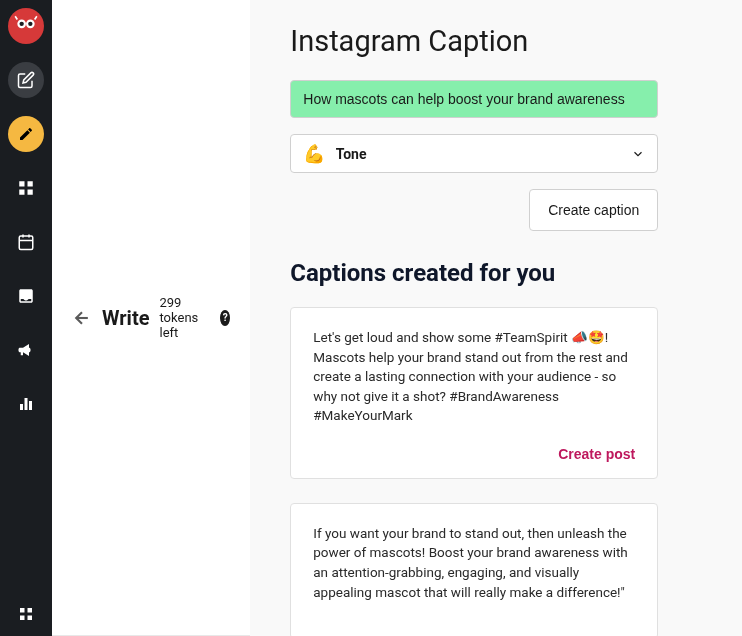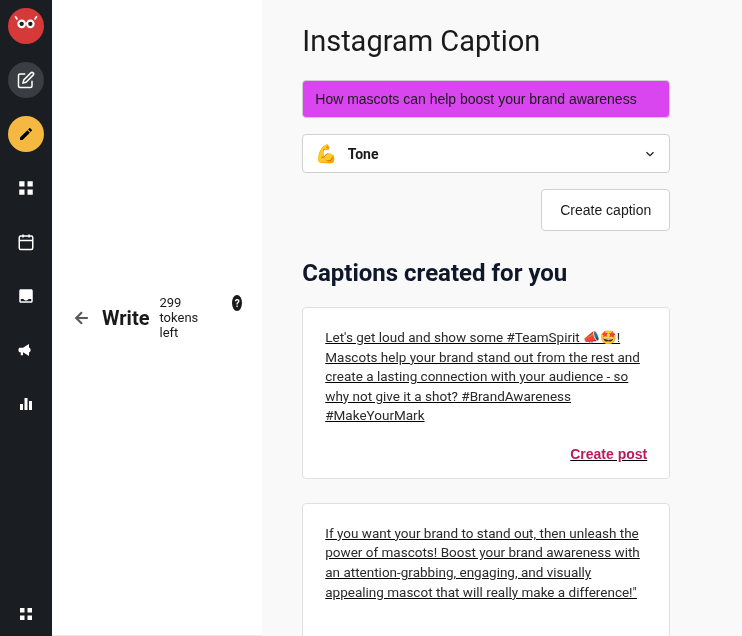--- a/index.html
+++ b/index.html
@@ -7,35 +7,35 @@
     .app { display: flex; height: 100%; }
     .sidebar { width: 52px; background: #1a1d21; display: flex; flex-direction: column; align-items: center; padding-top: 8px; gap: 18px; flex-shrink: 0; }
     .logo { width: 36px; height: 36px; background: #d63939; border-radius: 50%; display: flex; align-items: center; justify-content: center; }
     .nav-icon { width: 36px; height: 36px; display: flex; align-items: center; justify-content: center; color: #fff; cursor: pointer; border-radius: 8px; }
     .nav-icon.round-dark { background: #3a3d42; border-radius: 50%; }
     .nav-icon.round-yellow { background: #f5b841; border-radius: 50%; color: #000; }
     .main { flex: 1; display: flex; overflow-y: auto; }
     .header { display: flex; align-items: center; padding: 12px 20px; border-bottom: 1px solid #e8e8e8; gap: 10px; background: #fff; }
     .back-btn { width: 28px; height: 28px; display: flex; align-items: center; justify-content: center; cursor: pointer; color: #5a5a5a; }
     .header-title { font-size: 20px; font-weight: 700; flex: 1; color: #1a1a1a; }
-    .tokens { font-size: 13px; color: #1a1a1a; display: flex; gap: 20px; }
+    .tokens { font-size: 13px; color: #1a1a1a; display: flex; align-items: center; gap: 8px; }
     .help-icon { width: 16px; height: 16px; background: #1a1a1a; border-radius: 50%; color: #fff; font-size: 10px; display: flex; align-items: center; justify-content: center; font-weight: bold; }
     .content { padding: 24px 40px 24px 40px; max-width: 630px; margin: 0 auto; width: 100%; }
     .page-title { font-size: 29px; font-weight: 400; margin-bottom: 22px; color: #1a1a1a; }
     .field-label { font-size: 13px; font-weight: 700; margin-bottom: 8px; color: #1a1a1a; }
-    .text-input { width: 368px; padding: 10px 12px; border: 1px solid #d0d0d0; border-radius: 4px; font-size: 14px; background: #d946ef; color: #1a1a1a; }
+    .text-input { width: 368px; padding: 10px 12px; border: 1px solid #d0d0d0; border-radius: 4px; font-size: 14px; background: #86efac; color: #1a1a1a; }
     .field-group { margin-bottom: 16px; }
     .select { width: 368px; padding: 8px 12px; border: 1px solid #d0d0d0; border-radius: 4px; background: #fff; display: flex; align-items: center; justify-content: space-between; cursor: pointer; }
     .select-left { display: flex; align-items: center; gap: 10px; }
     .select-emoji { font-size: 18px; }
     .select-label { font-size: 14px; font-weight: 700; color: #1a1a1a; }
     .actions-row { width: 368px; display: flex; justify-content: flex-end; margin-top: 12px; margin-bottom: 28px; }
     .btn-primary { padding: 12px 18px; border: 1px solid #d0d0d0; border-radius: 4px; background: #fff; font-size: 14px; font-weight: 400; color: #1a1a1a; cursor: pointer; }
     .section-title { font-size: 24px; font-weight: 700; margin-bottom: 20px; color: #0f172a; }
-    .caption-card { width: 368px; border: 1px solid #e0e0e0; border-radius: 4px; padding: 20px 22px 16px 22px; margin-bottom: 24px; background: #fff; text-decoration: underline; }
+    .caption-card { width: 368px; border: 1px solid #e0e0e0; border-radius: 4px; padding: 20px 22px 16px 22px; margin-bottom: 24px; background: #fff; }
     .caption-text { font-size: 13.5px; line-height: 1.45; color: #2a2a2a; margin-bottom: 20px; }
     .card-actions { display: flex; justify-content: flex-end; }
     .link-btn { font-size: 14px; font-weight: 700; color: #be185d; cursor: pointer; background: none; border: none; }
   </style>
 </head>
 <body>
 
 <div class="app">
   <div class="sidebar">
     <div class="logo">

